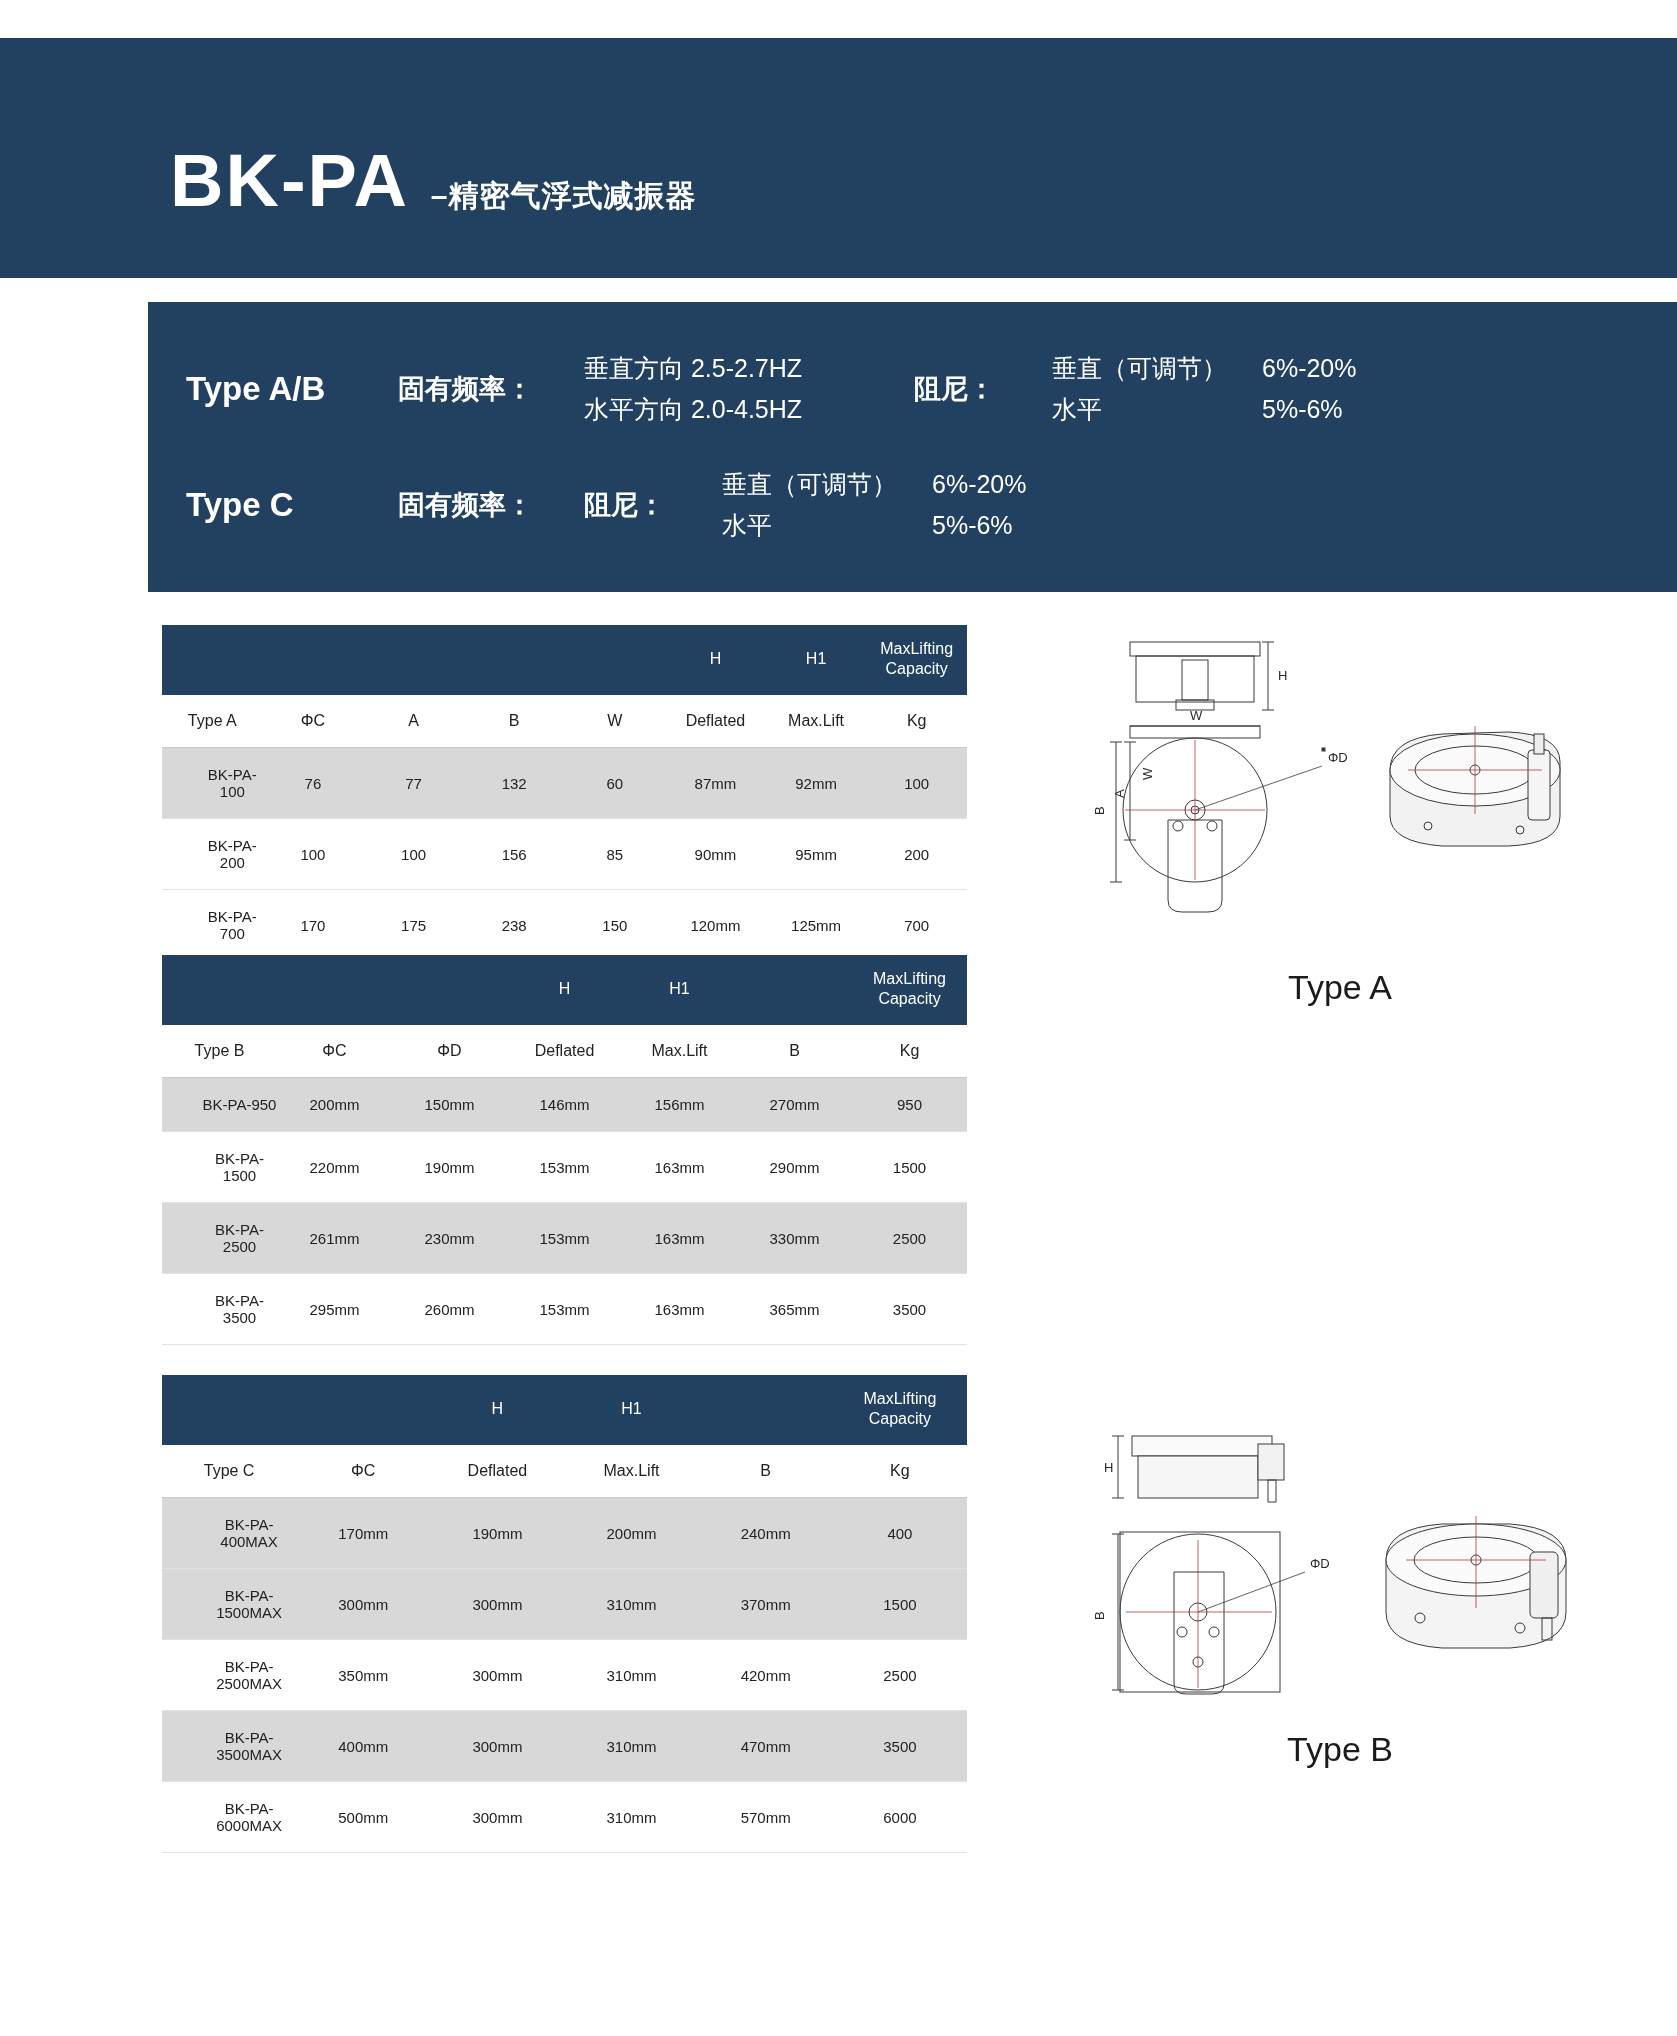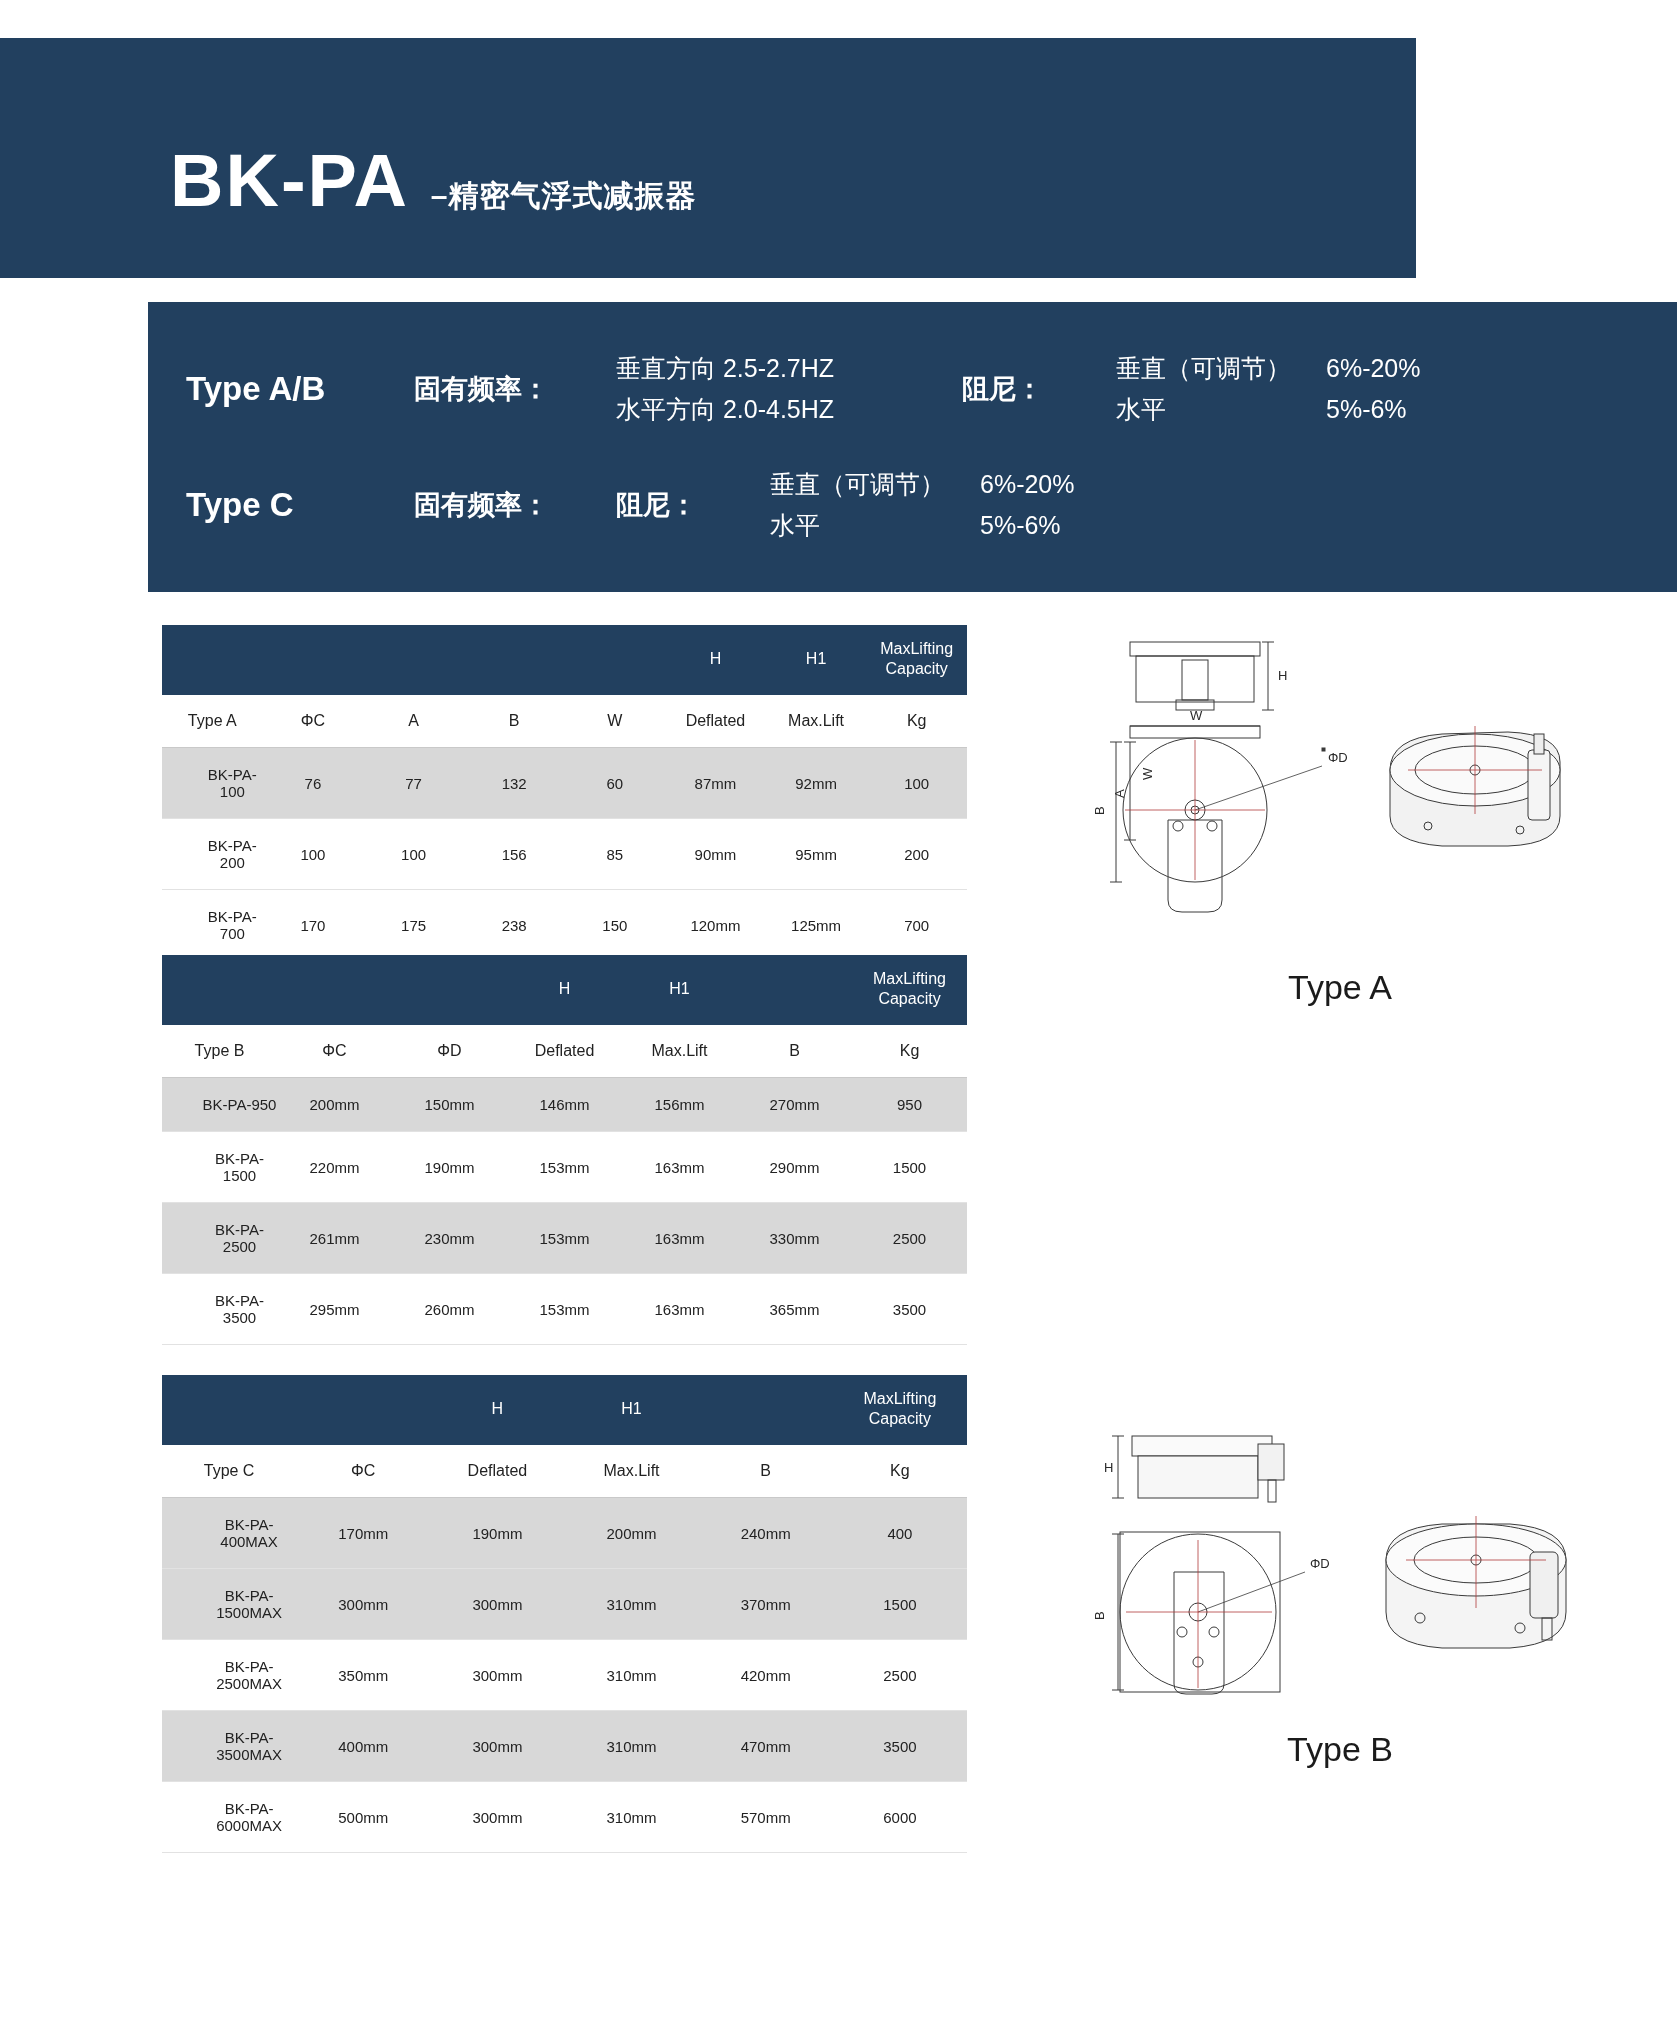--- a/index.html
+++ b/index.html
@@ -13,21 +13,21 @@
     position: relative;
     font-family: "Liberation Sans", sans-serif;
     color: #222;
     overflow: hidden;
   }
 
   
   .header-band {
     position: absolute;
     left: 0; top: 38px;
-    width: 1416px;
+    width: 1677px;
     height: 240px;
     background: #22405f;
   }
   .header-inner {
     position: absolute;
     left: 170px; top: 100px;
     display: flex;
     align-items: baseline;
   }
   .brand-title {
@@ -52,21 +52,20 @@
     width: 1529px;
     height: 290px;
     background: #22405f;
     color: #fff;
   }
   .spec-row {
     position: absolute;
     display: flex;
     align-items: center;
     height: 110px;
-    gap: 16px;
   }
   .spec-row.r1 { top: 32px; left: 0; }
   .spec-row.r2 { top: 148px; left: 0; }
 
   .spec-type {
     width: 250px;
     padding-left: 38px;
     font-size: 33px;
     font-weight: bold;
   }

